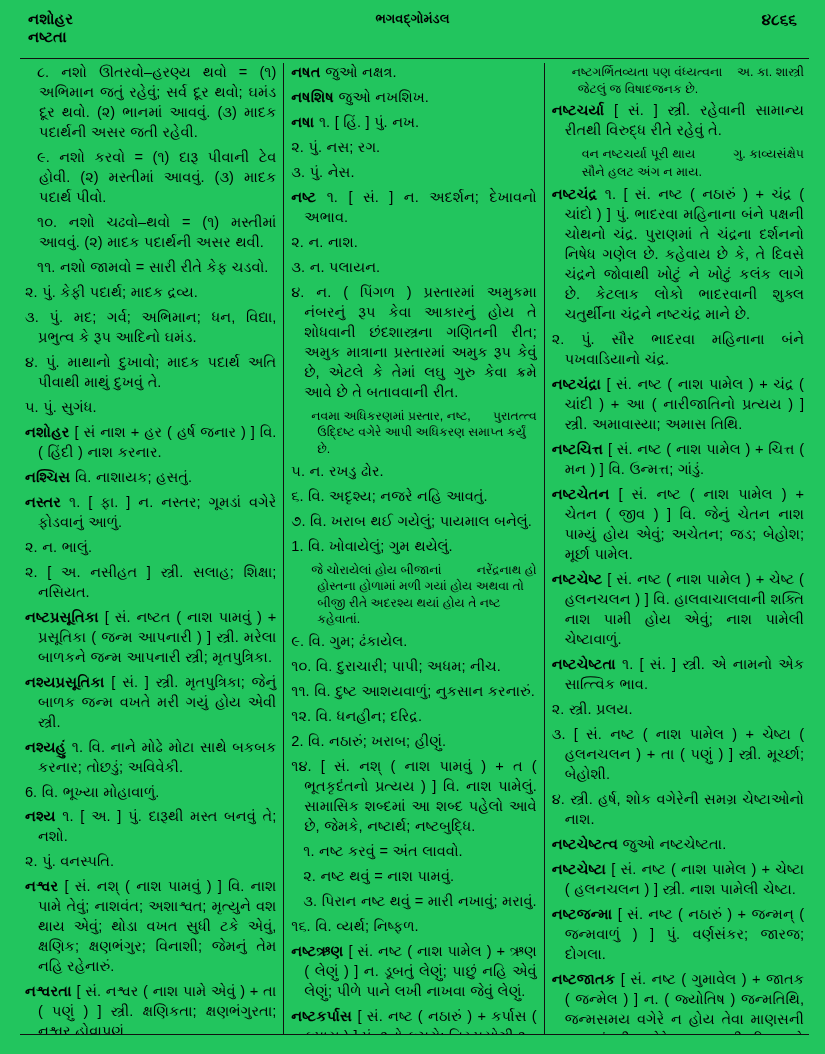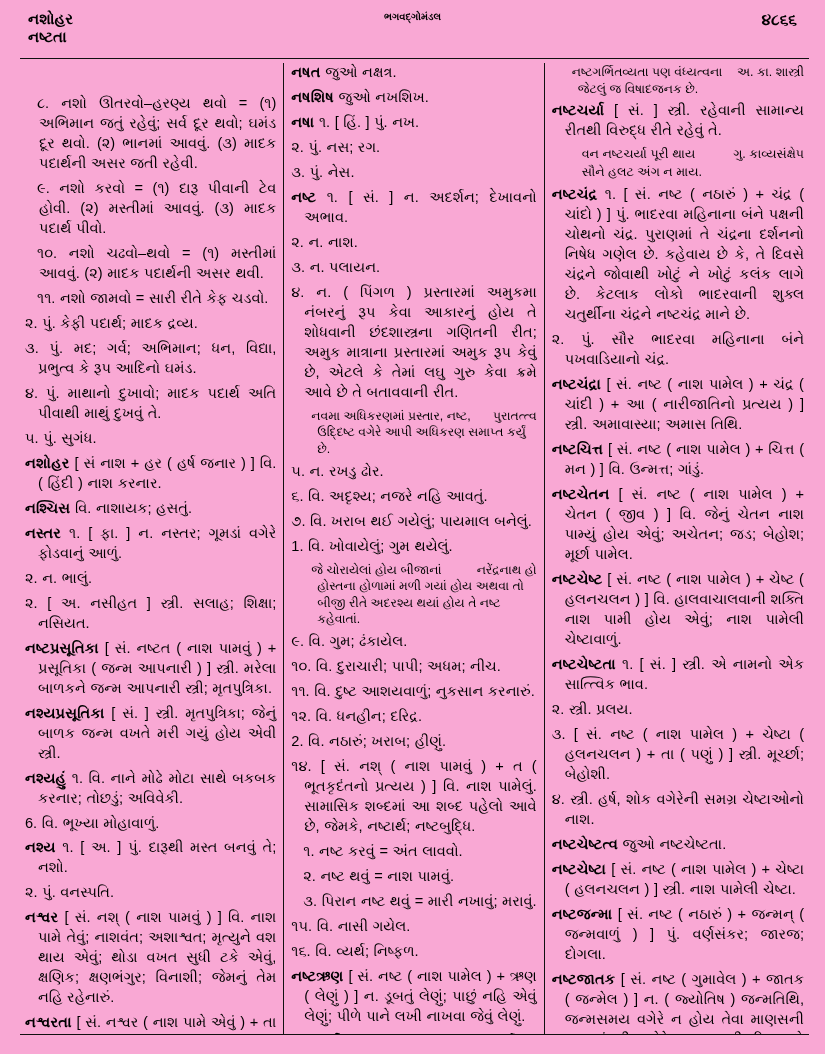--- a/index.html
+++ b/index.html
@@ -8,21 +8,21 @@
     background: #ffffff;
   }
   body {
     font-family: "Liberation Sans", "DejaVu Sans", sans-serif;
     color: #000000;
   }
   .page {
     position: relative;
     width: 825px;
     height: 1054px;
-    background: #f9a8d4;
+    background: #22c55e;
     box-sizing: border-box;
     padding: 10px 14px 6px 18px;
     overflow: hidden;
   }
   
   .page-header {
     position: relative;
     height: 46px;
     font-weight: bold;
   }
@@ -32,21 +32,21 @@
     top: 0;
     line-height: 1.18;
     font-size: 15px;
   }
   .hdr-left span { display: block; }
   .hdr-center {
     position: absolute;
     left: 0; right: 4px;
     top: 1px;
     text-align: center;
-    font-size: 10px;
+    font-size: 13px;
   }
   .hdr-right {
     position: absolute;
     right: 14px;
     top: 1px;
     font-size: 15.5px;
     font-family: Liberation Serif, serif;
   }
   
   .rule-top {
@@ -63,21 +63,21 @@
     height: 975px;
     padding-top: 4px;
     box-sizing: border-box;
   }
   .col {
     position: relative;
     box-sizing: border-box;
     padding: 0 7px;
     overflow: hidden;
   }
-  .col-1 { width: 271px; margin-top: 31px; }
+  .col-1 { width: 271px; }
   .col-2 { width: 267px; border-left: 1.3px solid #111; border-right: 1.3px solid #111; }
   .col-3 { width: 272px; }
 
   
   .entry {
     font-size: 14.6px;
     line-height: 1.37;
     margin: 0 0 5px 0;
     text-align: justify;
     text-justify: inter-word;
@@ -178,21 +178,20 @@
         <p class="quote clearfix"><span class="cite">નરેંદ્રનાથ હો</span><span>જે ચોરાયેલાં હોય બીજાનાં હોસ્તના હોળામાં મળી ગયાં હોય અથવા તો બીજી રીતે અદરશ્ય થયાં હોય તે નષ્ટ કહેવાતાં.</span></p>
         <p class="entry hang"><span>૯. વિ. ગુમ; ઢંકાયેલ.</span></p>
         <p class="entry hang"><span>૧૦. વિ. દુરાચારી; પાપી; અધમ; નીચ.</span></p>
         <p class="entry hang"><span>૧૧. વિ. દુષ્ટ આશયવાળું; નુકસાન કરનારું.</span></p>
         <p class="entry hang"><span>૧૨. વિ. ધનહીન; દરિદ્ર.</span></p>
         <p class="entry hang"><span>2. વિ. નઠારું; ખરાબ; હીણું.</span></p>
         <p class="entry hang"><span>૧૪. [ સં. નશ્ ( નાશ પામવું ) + ત ( ભૂતકૃદંતનો પ્રત્યય ) ] વિ. નાશ પામેલું. સામાસિક શબ્દમાં આ શબ્દ પહેલો આવે છે, જેમકે, નષ્ટાર્થ; નષ્ટબુદ્ધિ.</span></p>
         <p class="entry sub"><span>૧. નષ્ટ કરવું = અંત લાવવો.</span></p>
         <p class="entry sub"><span>૨. નષ્ટ થવું = નાશ પામવું.</span></p>
         <p class="entry sub"><span>૩. પિરાન નષ્ટ થવું = મારી નખાવું; મરાવું.</span></p>
-        <p class="entry hang"><span>૧૫. વિ. નાસી ગયેલ.</span></p>
         <p class="entry hang"><span>૧૬. વિ. વ્યર્થ; નિષ્ફળ.</span></p>
         <p class="entry hang"><span class="hw">નષ્ટઋણ</span> <span>[ સં. નષ્ટ ( નાશ પામેલ ) + ઋણ ( લેણું ) ] ન. ડૂબતું લેણું; પાછું નહિ એવું લેણું; પીળે પાને લખી નાખવા જેવું લેણું.</span></p>
         <p class="entry hang"><span class="hw">નષ્ટકર્પાસ</span> <span>[ સં. નષ્ટ ( નઠારું ) + કર્પાસ ( કપાસ ) ] પું. રૂનો કચરો; નિરુપયોગી રૂ.</span></p>
       </div>
     <div class="col col-3">
         <p class="quote clearfix"><span class="cite">અ. કા. શાસ્ત્રી</span><span>નષ્ટગર્ભિતવ્યતા પણ વંધ્યત્વના જેટલું જ વિષાદજનક છે.</span></p>
         <p class="entry hang"><span class="hw">નષ્ટચર્યા</span> <span>[ સં. ] સ્ત્રી. રહેવાની સામાન્ય રીતથી વિરુદ્ધ રીતે રહેવું તે.</span></p>
         <p class="verse clearfix">
           <span class="cite">ગુ. કાવ્યસંક્ષેપ</span>
           <span class="vline">વન નષ્ટચર્યા પૂરી થાય</span>

